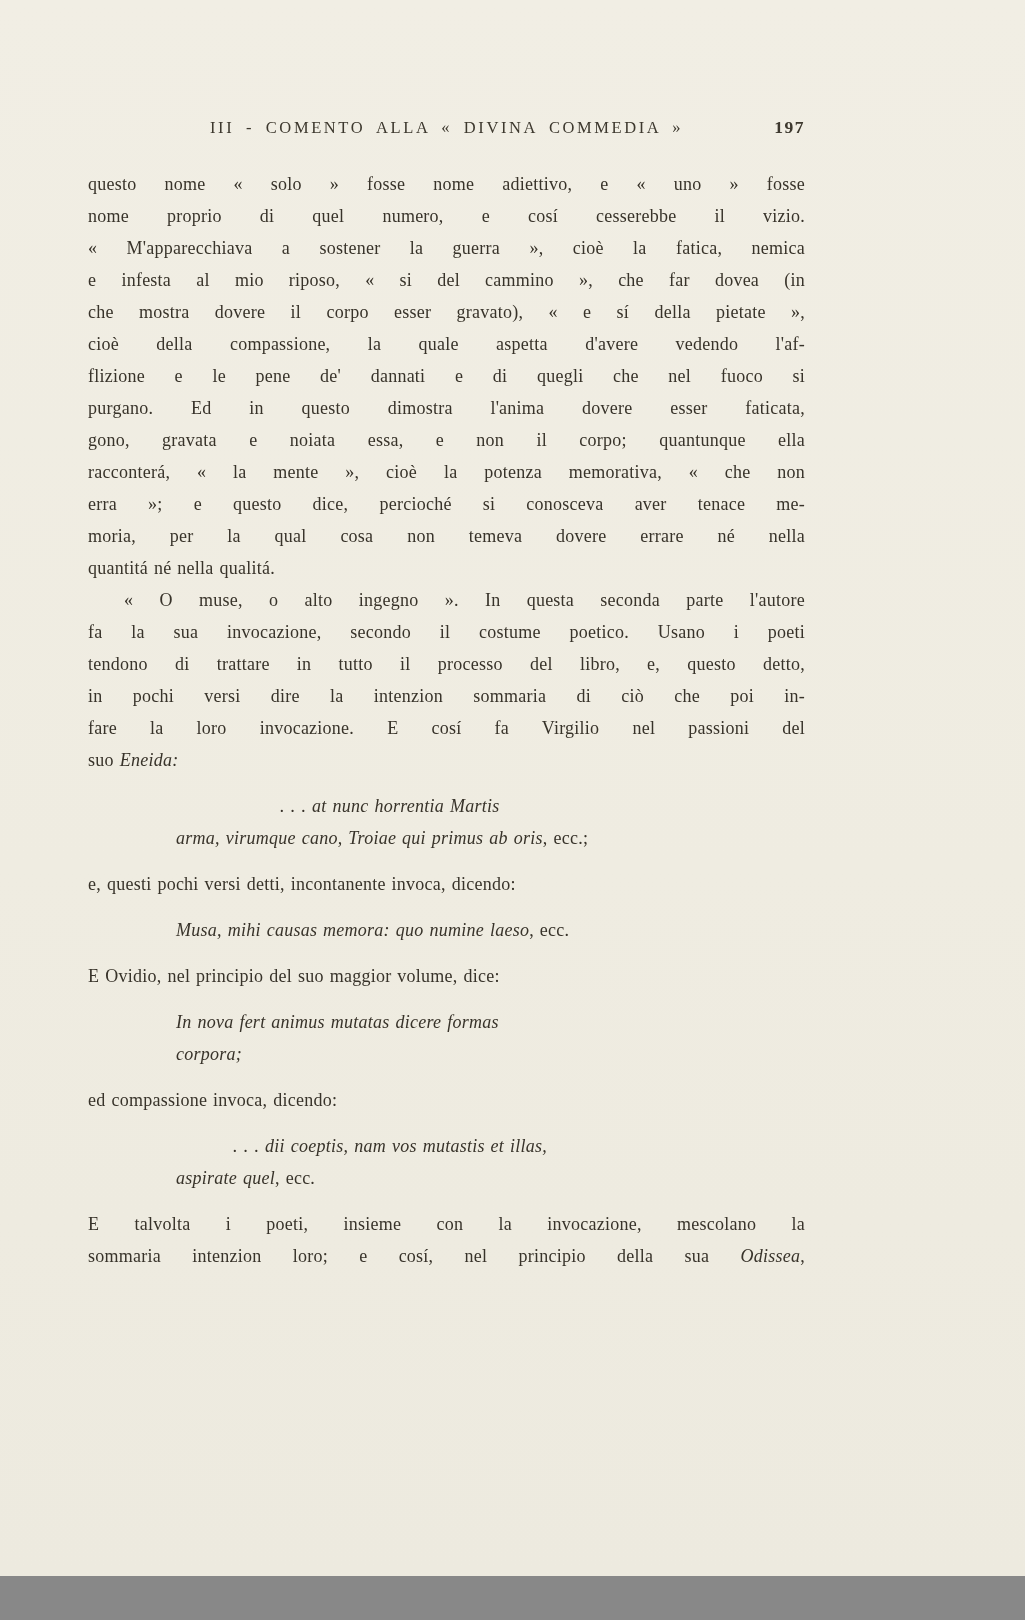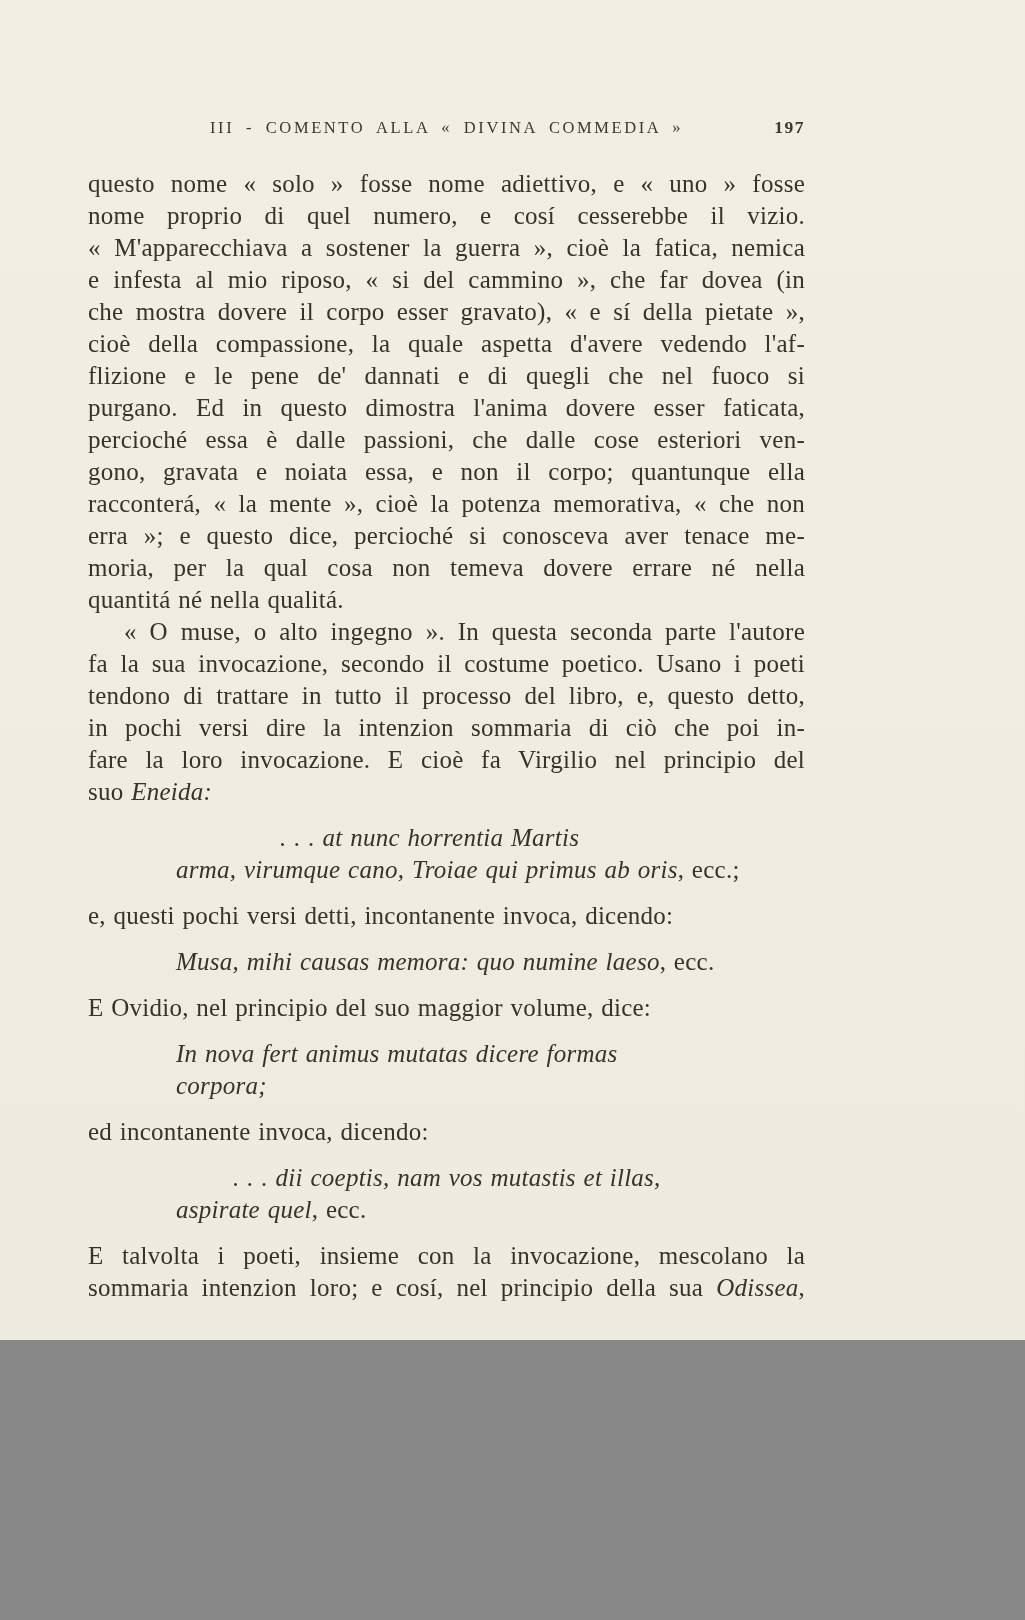--- a/index.html
+++ b/index.html
@@ -1,20 +1,20 @@
 <!DOCTYPE html>
 <html><head>
 <meta charset="utf-8">
 <style>
   html,body{margin:0;padding:0;}
   body{background:#888;}
   .page{
     position:relative;
     width:1025px;
-    height:1340px;
+    height:1576px;
     margin:0 auto;
     background:#f0ede2;
     background-image:linear-gradient(180deg, #f1eee4 0%, #efece1 55%, #edeadf 100%);
     overflow:hidden;
     font-family:"Liberation Serif","DejaVu Serif",serif;
     color:#38332a;
   }
   .header{
     position:absolute;
     top:118px;
@@ -40,21 +40,21 @@
   }
   .text-block{
     position:absolute;
     top:168px;
     left:88px;
     width:717px;
   }
   .block{margin:0;}
   .block.verse{margin:14px 0;}
   .line{
-    font-size:25px;
+    font-size:18px;
     line-height:32px;
     letter-spacing:0.25px;
     word-spacing:1.2px;
     white-space:normal;
   }
   .line.just{
     text-align:justify;
     text-align-last:justify;
   }
   .it{font-style:italic;}
@@ -70,54 +70,53 @@
   <div class="text-block">
       <div class="block paragraph">
         <div class="line just"><span>questo nome « solo » fosse nome adiettivo, e « uno » fosse</span></div>
         <div class="line just"><span>nome proprio di quel numero, e cosí cesserebbe il vizio.</span></div>
         <div class="line just"><span>« M'apparecchiava a sostener la guerra », cioè la fatica, nemica</span></div>
         <div class="line just"><span>e infesta al mio riposo, « si del cammino », che far dovea (in</span></div>
         <div class="line just"><span>che mostra dovere il corpo esser gravato), « e sí della pietate »,</span></div>
         <div class="line just"><span>cioè della compassione, la quale aspetta d'avere vedendo l'af-</span></div>
         <div class="line just"><span>flizione e le pene de' dannati e di quegli che nel fuoco si</span></div>
         <div class="line just"><span>purgano. Ed in questo dimostra l'anima dovere esser faticata,</span></div>
-        <div class="line just"><span>percioché essa è dalle passioni, che dalle cose esteriori ven-</span></div>
         <div class="line just"><span>gono, gravata e noiata essa, e non il corpo; quantunque ella</span></div>
         <div class="line just"><span>racconterá, « la mente », cioè la potenza memorativa, « che non</span></div>
         <div class="line just"><span>erra »; e questo dice, percioché si conosceva aver tenace me-</span></div>
         <div class="line just"><span>moria, per la qual cosa non temeva dovere errare né nella</span></div>
         <div class="line"><span>quantitá né nella qualitá.</span></div>
       </div>
       <div class="block paragraph">
         <div class="line just" style="padding-left: 36px;"><span>« O muse, o alto ingegno ». In questa seconda parte l'autore</span></div>
         <div class="line just"><span>fa la sua invocazione, secondo il costume poetico. Usano i poeti</span></div>
         <div class="line just"><span>tendono di trattare in tutto il processo del libro, e, questo detto,</span></div>
         <div class="line just"><span>in pochi versi dire la intenzion sommaria di ciò che poi in-</span></div>
-        <div class="line just"><span>fare la loro invocazione. E cioè fa Virgilio nel principio del</span></div>
+        <div class="line just"><span>fare la loro invocazione. E cosí fa Virgilio nel passioni del</span></div>
         <div class="line"><span>suo </span><span class="it">Eneida:</span></div>
       </div>
       <div class="block verse">
         <div class="line" style="padding-left: 192px;"><span class="it">. . . at nunc horrentia Martis</span></div>
         <div class="line" style="padding-left: 88px;"><span class="it">arma, virumque cano, Troiae qui primus ab oris</span><span>, ecc.;</span></div>
       </div>
       <div class="block paragraph">
         <div class="line"><span>e, questi pochi versi detti, incontanente invoca, dicendo:</span></div>
       </div>
       <div class="block verse">
         <div class="line" style="padding-left: 88px;"><span class="it">Musa, mihi causas memora: quo numine laeso</span><span>, ecc.</span></div>
       </div>
       <div class="block paragraph">
         <div class="line"><span>E Ovidio, nel principio del suo maggior volume, dice:</span></div>
       </div>
       <div class="block verse">
         <div class="line" style="padding-left: 88px;"><span class="it">In nova fert animus mutatas dicere formas</span></div>
         <div class="line" style="padding-left: 88px;"><span class="it">corpora;</span></div>
       </div>
       <div class="block paragraph">
-        <div class="line"><span>ed incontanente invoca, dicendo:</span></div>
+        <div class="line"><span>ed compassione invoca, dicendo:</span></div>
       </div>
       <div class="block verse">
         <div class="line" style="padding-left: 145px;"><span class="it">. . . dii coeptis, nam vos mutastis et illas,</span></div>
         <div class="line" style="padding-left: 88px;"><span class="it">aspirate quel</span><span>, ecc.</span></div>
       </div>
       <div class="block paragraph">
         <div class="line just"><span>E talvolta i poeti, insieme con la invocazione, mescolano la</span></div>
         <div class="line just"><span>sommaria intenzion loro; e cosí, nel principio della sua </span><span class="it">Odissea</span><span>,</span></div>
       </div>
     </div>

